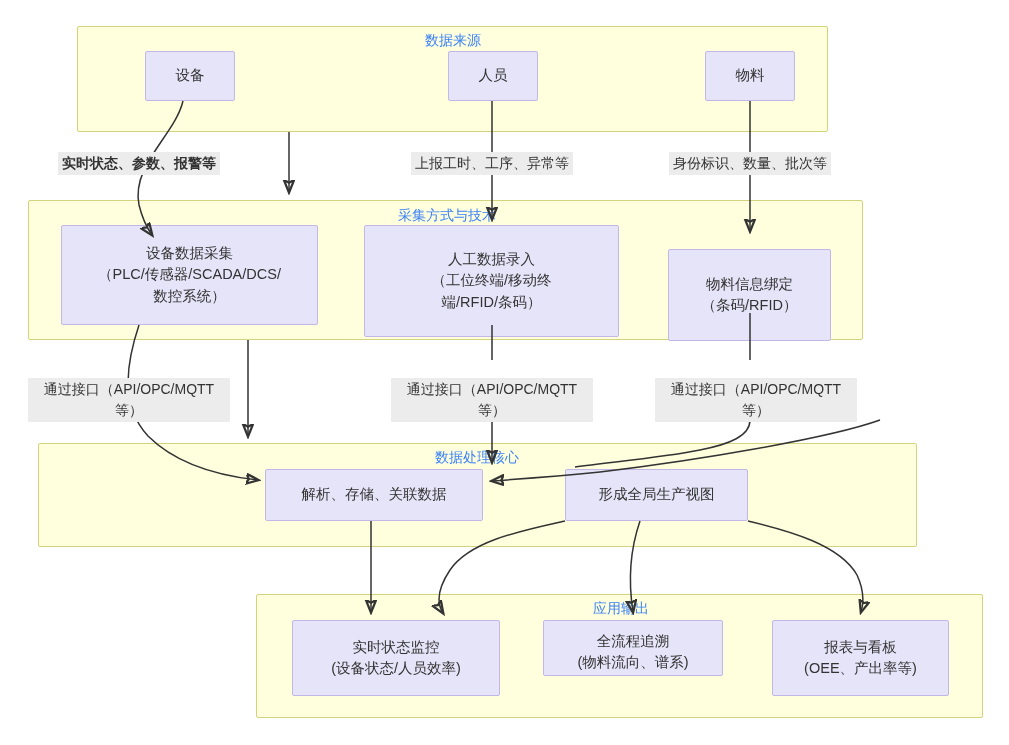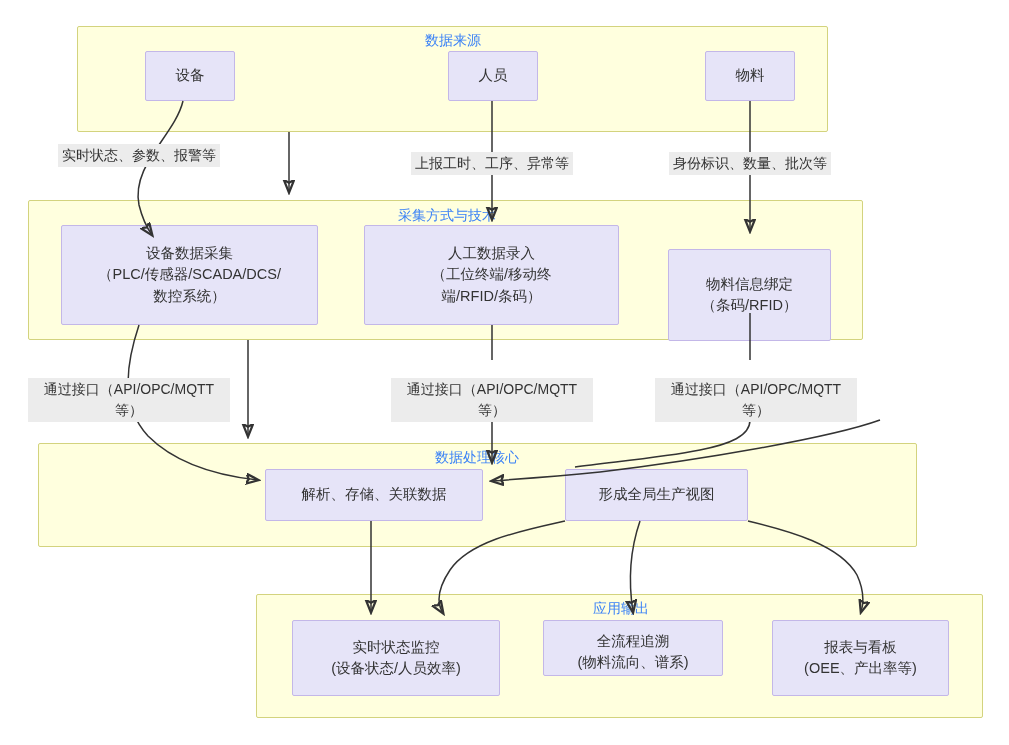--- a/index.html
+++ b/index.html
@@ -105,21 +105,21 @@
   <div class="cluster-label" style="left:447px;top:208px;">采集方式与技术</div>
 
   <div class="node" style="left:61px;top:225px;width:257px;height:100px;justify-content:flex-end;">
     <span class="nlines">
       <span class="nline">设备数据采集</span>
       <span class="nline">（PLC/传感器/SCADA/DCS/</span>
       <span class="nline">数控系统）</span>
     </span>
   </div>
 
-  <div class="node" style="left:364px;top:225px;width:255px;height:100px;">
+  <div class="node" style="left:364px;top:225px;width:255px;height:112px;">
     <span class="nlines">
       <span class="nline">人工数据录入</span>
       <span class="nline">（工位终端/移动终</span>
       <span class="nline">端/RFID/条码）</span>
     </span>
   </div>
 
   <div class="node" style="left:668px;top:237px;width:163px;height:92px;margin-top:12px;">
     <span class="nlines">
       <span class="nline">物料信息绑定</span>
@@ -193,21 +193,21 @@
 
     <path d="M371,521 L371,612" marker-end="url(#arrow)"></path>
 
     <path d="M565,521 C520,531 470,541 450,570 C438,588 436,602 443,613" marker-end="url(#arrow)"></path>
 
     <path d="M640,521 C630,550 628,580 633,612" marker-end="url(#arrow)"></path>
 
     <path d="M748,521 C790,531 840,545 857,575 C864,590 864,602 861,612" marker-end="url(#arrow)"></path>
   </svg>
 
-  <div class="edge-label" style="left:139px;top:144px;">
+  <div class="edge-label" style="left:139px;top:152px;font-weight:bold;">
     <span class="elline">实时状态、参数、报警等</span>
   </div>
 
   <div class="edge-label" style="left:492px;top:152px;">
     <span class="elline">上报工时、工序、异常等</span>
   </div>
 
   <div class="edge-label" style="left:750px;top:152px;">
     <span class="elline">身份标识、数量、批次等</span>
   </div>

